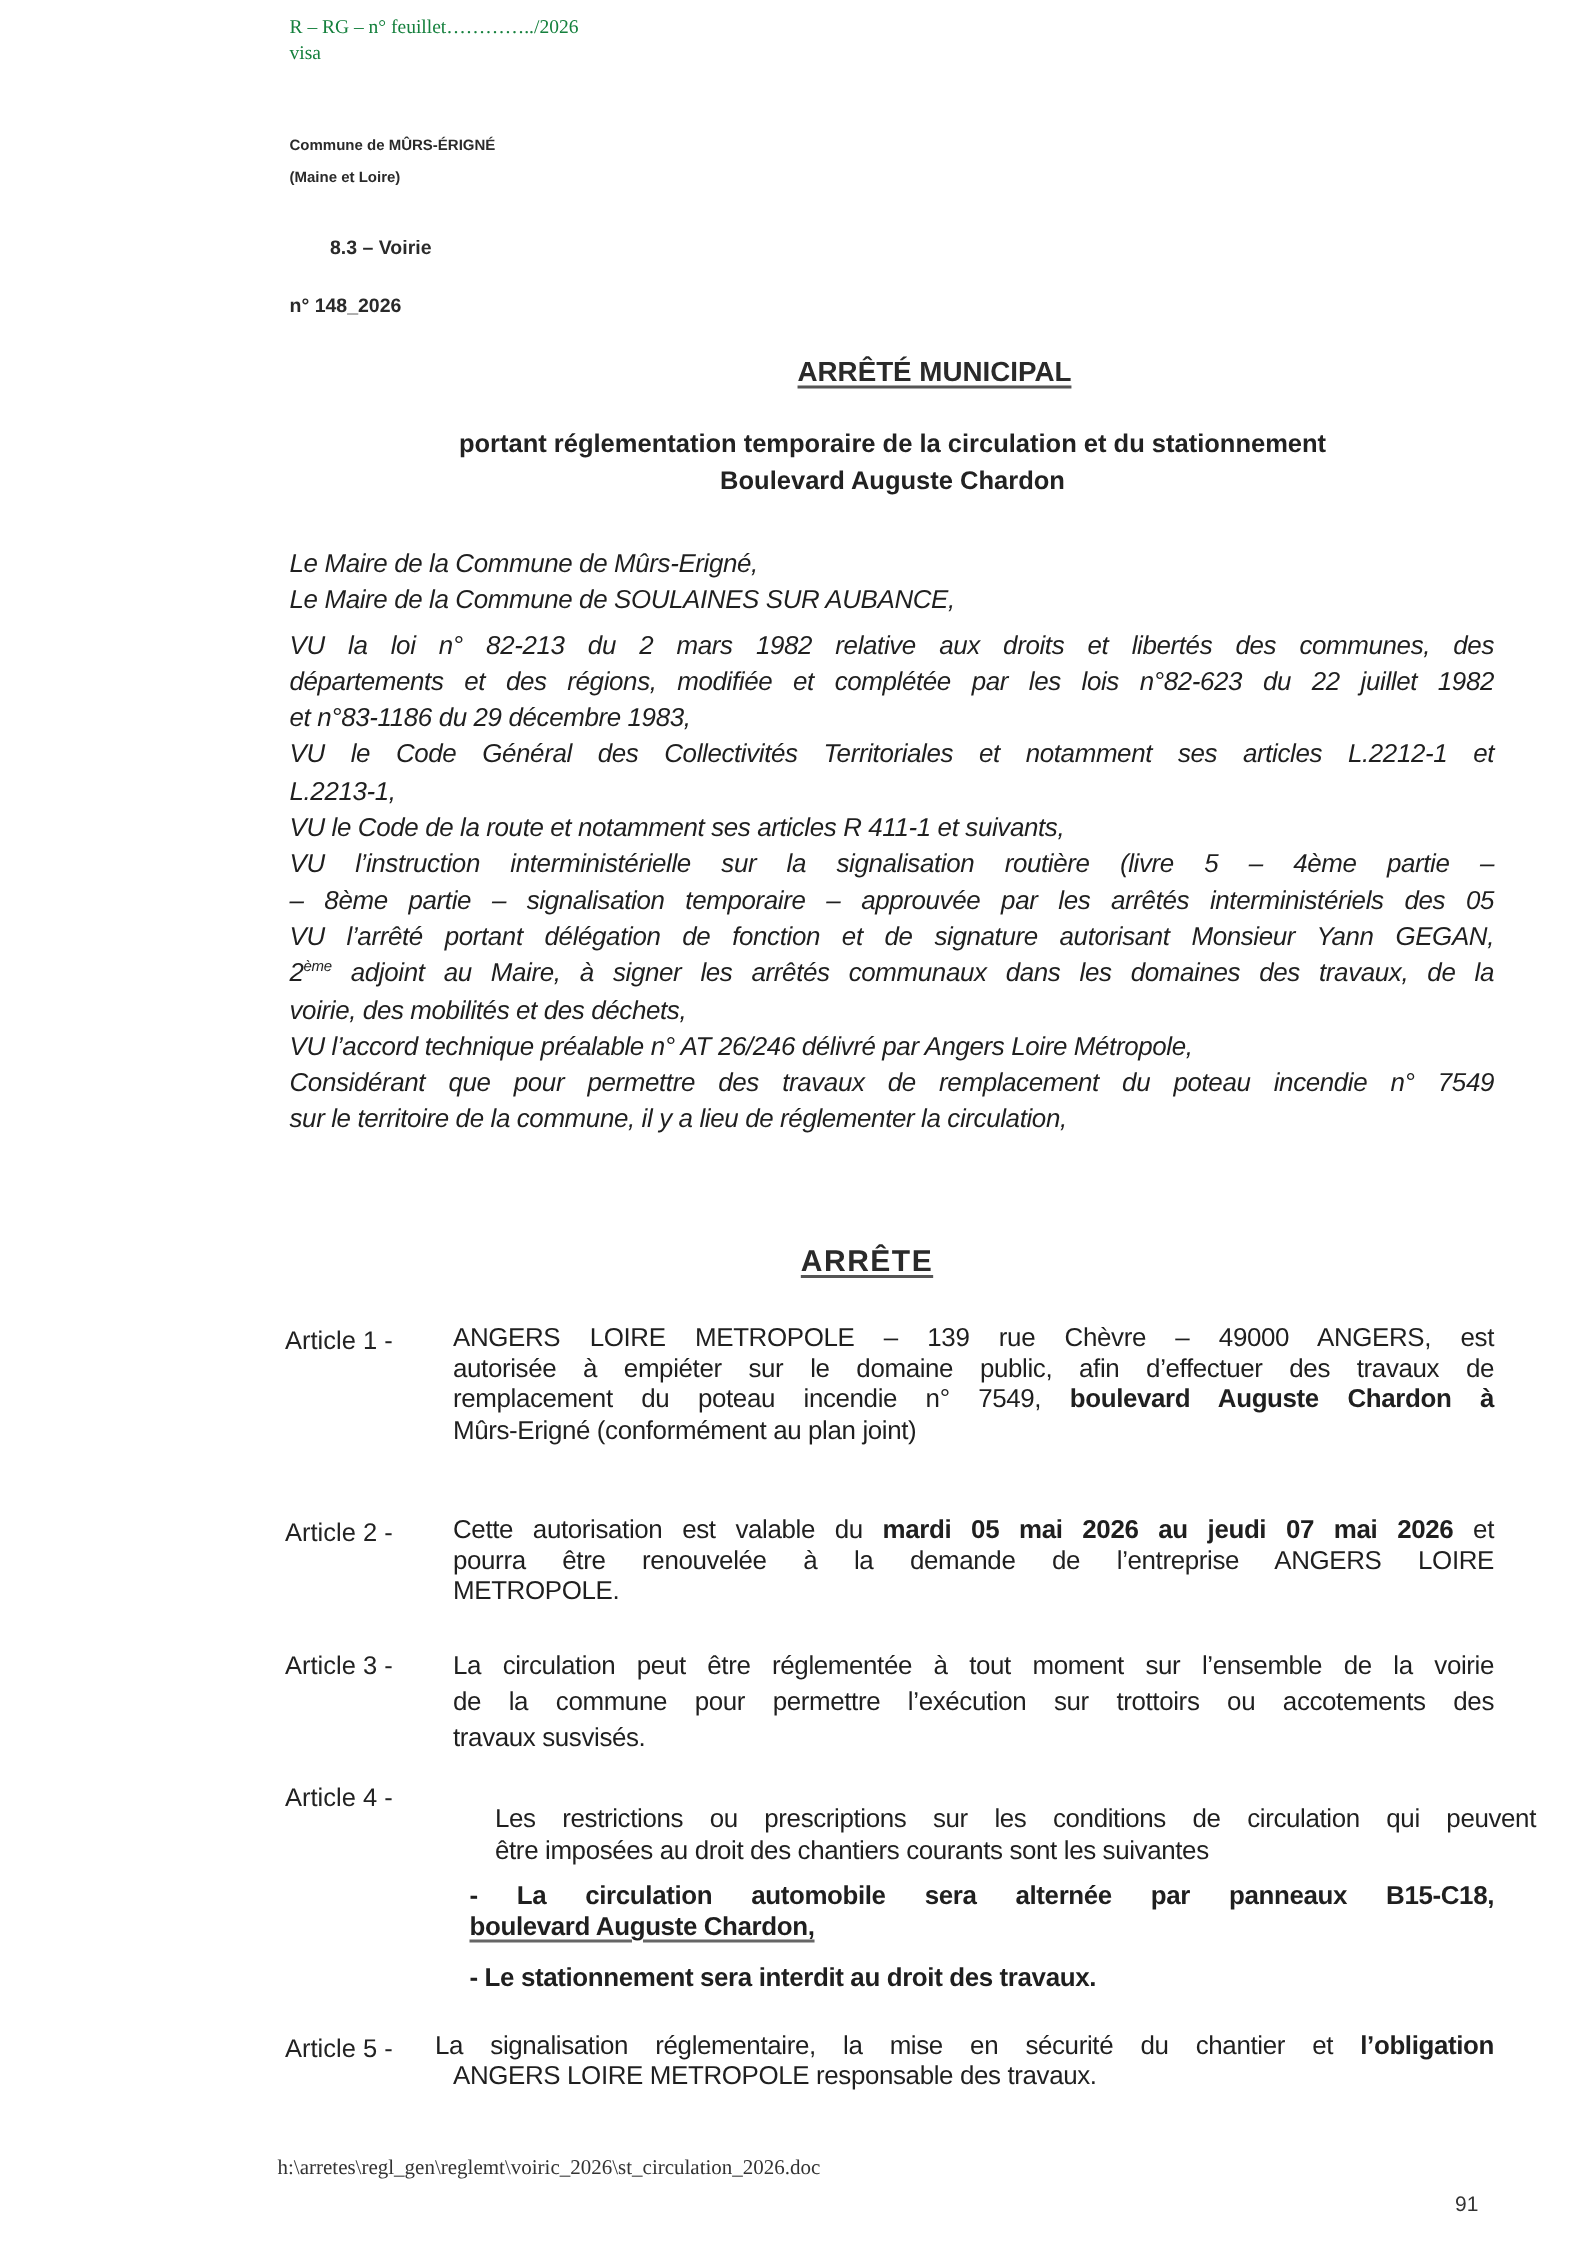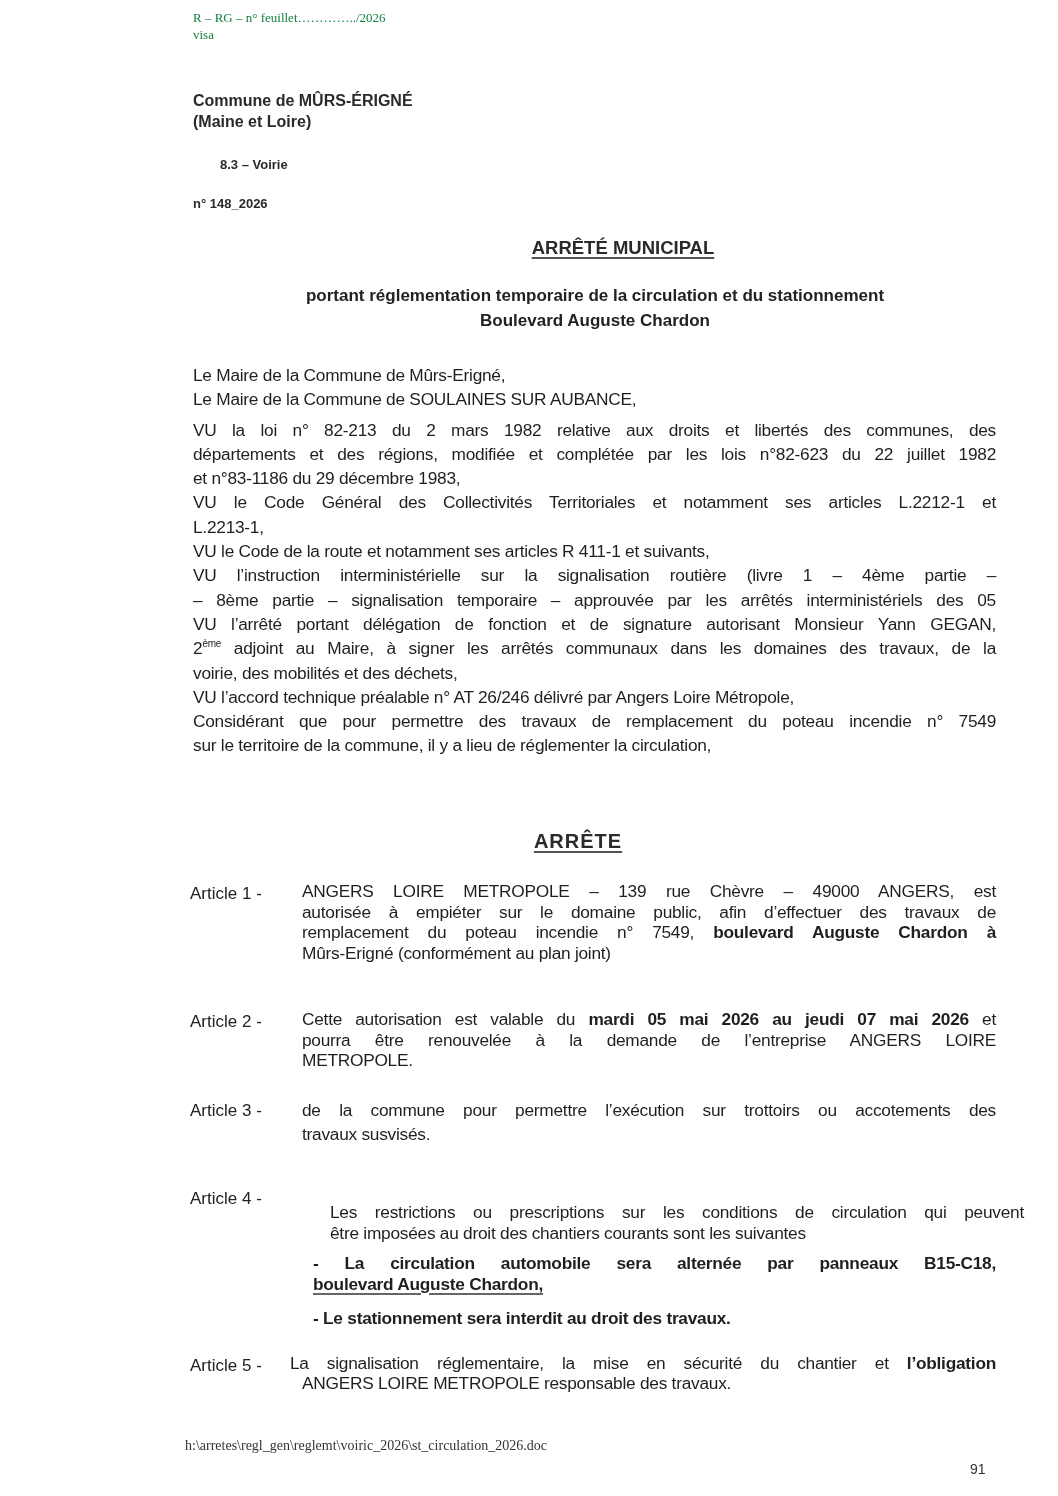--- a/index.html
+++ b/index.html
@@ -1,22 +1,22 @@
 <!DOCTYPE html>
 <html><head>
 <meta charset="utf-8">
 <style>
   html, body { margin:0; padding:0; background:#ffffff; }
   body { width:1058px; height:1496px; position:relative; overflow:hidden; color:#1c1c1c; font-family:"Liberation Sans", sans-serif; }
   .abs { position:absolute; }
   .hdr-small { font-size:13px; color:#15803d; font-family:Liberation Serif, serif; }
-  .hdr-bold { font-size:16px; font-weight:bold; color:#2a2a2a; }
+  .hdr-bold { font-size:10px; font-weight:bold; color:#2a2a2a; }
   .title { font-weight:bold; text-decoration:underline; text-decoration-color:#555; text-underline-offset:3px; text-decoration-thickness:2px; color:#2a2a2a; }
   .subtitle { font-weight:bold; font-size:17px; text-align:center; line-height:25px; color:#222; }
-  .para { font-family:"Liberation Sans", sans-serif; font-size:17.3px; line-height:24.3px; color:#1f1f1f; text-align:justify; letter-spacing:-0.25px; }
+  .para { font-family:"Liberation Sans", sans-serif; font-size:17.3px; line-height:24.3px; color:#1f1f1f; text-align:justify; letter-spacing:-0.25px;font-style:italic; }
   .line { display:block; white-space:nowrap; }
   .justify-line { display:block; text-align:justify; text-align-last:justify; }
   .art-label { position:absolute; font-weight:normal; font-size:17px; color:#222; white-space:nowrap; }
   .art-body { position:absolute; font-size:17.3px; line-height:20.5px; color:#1f1f1f; letter-spacing:-0.25px; }
   .b { font-weight:bold; }
   .ul { text-decoration:underline; text-decoration-color:#666; text-decoration-thickness:2px; text-underline-offset:3px; }
   sup { font-size:10px; line-height:0; }
   .footer-path { font-family:"Liberation Serif", serif; font-size:14px; color:#333; }
   .page-num { font-size:14px; color:#333; }
 </style>
@@ -40,21 +40,21 @@
 <div class="abs para" style="left:193px; width:803px; top:363px;">
   <span class="line">Le Maire de la Commune de Mûrs-Erigné,</span>
   <span class="line">Le Maire de la Commune de SOULAINES SUR AUBANCE,</span>
   <div style="height:6px;"></div>
   <span class="justify-line">VU la loi n° 82-213 du 2 mars 1982 relative aux droits et libertés des communes, des</span>
   <span class="justify-line">départements et des régions, modifiée et complétée par les lois n°82-623 du 22 juillet 1982</span>
   <span class="line">et n°83-1186 du 29 décembre 1983,</span>
   <span class="justify-line">VU le Code Général des Collectivités Territoriales et notamment ses articles L.2212-1 et</span>
   <span class="line">L.2213-1,</span>
   <span class="line">VU le Code de la route et notamment ses articles R 411-1 et suivants,</span>
-  <span class="justify-line">VU l’instruction interministérielle sur la signalisation routière (livre 1 – 4ème partie –</span>
+  <span class="justify-line">VU l’instruction interministérielle sur la signalisation routière (livre 5 – 4ème partie –</span>
   <span class="justify-line">– 8ème partie – signalisation temporaire – approuvée par les arrêtés interministériels des 05</span>
   <span class="justify-line">VU l’arrêté portant délégation de fonction et de signature autorisant Monsieur Yann GEGAN,</span>
   <span class="justify-line"><span>2</span><sup>ème</sup><span> adjoint au Maire, à signer les arrêtés communaux dans les domaines des travaux, de la</span></span>
   <span class="line">voirie, des mobilités et des déchets,</span>
   <span class="line">VU l’accord technique préalable n° AT 26/246 délivré par Angers Loire Métropole,</span>
   <span class="justify-line">Considérant que pour permettre des travaux de remplacement du poteau incendie n° 7549</span>
   <span class="line">sur le territoire de la commune, il y a lieu de réglementer la circulation,</span>
 </div>
 
 <div class="abs title" style="left:0; width:1156px; top:830px; text-align:center; font-size:20px; letter-spacing:1px;">ARRÊTE</div>
@@ -74,20 +74,21 @@
   <div class="art-body" style="left:302px; width:694px; top:1009px;">
     <span class="justify-line"><span>Cette autorisation est valable du </span><span class="b">mardi 05 mai 2026 au jeudi 07 mai 2026</span><span> et</span></span>
     <span class="justify-line">pourra être renouvelée à la demande de l’entreprise ANGERS LOIRE</span>
     <span class="line">METROPOLE.</span>
   </div>
 </div>
 
 <div>
   <div class="art-label" style="left:190px; top:1101px;">Article 3 -</div>
   <div class="art-body" style="left:302px; width:694px; top:1098px; line-height:24px;">
+    <span class="justify-line">La circulation peut être réglementée à tout moment sur l’ensemble de la voirie</span>
     <span class="justify-line">de la commune pour permettre l’exécution sur trottoirs ou accotements des</span>
     <span class="line">travaux susvisés.</span>
   </div>
 </div>
 
 <div>
   <div class="art-label" style="left:190px; top:1189px;">Article 4 -</div>
   <div class="art-body" style="left:302px; width:694px; top:1202px;margin-left:28px;">
     <span class="justify-line">Les restrictions ou prescriptions sur les conditions de circulation qui peuvent</span>
     <span class="line">être imposées au droit des chantiers courants sont les suivantes</span>

